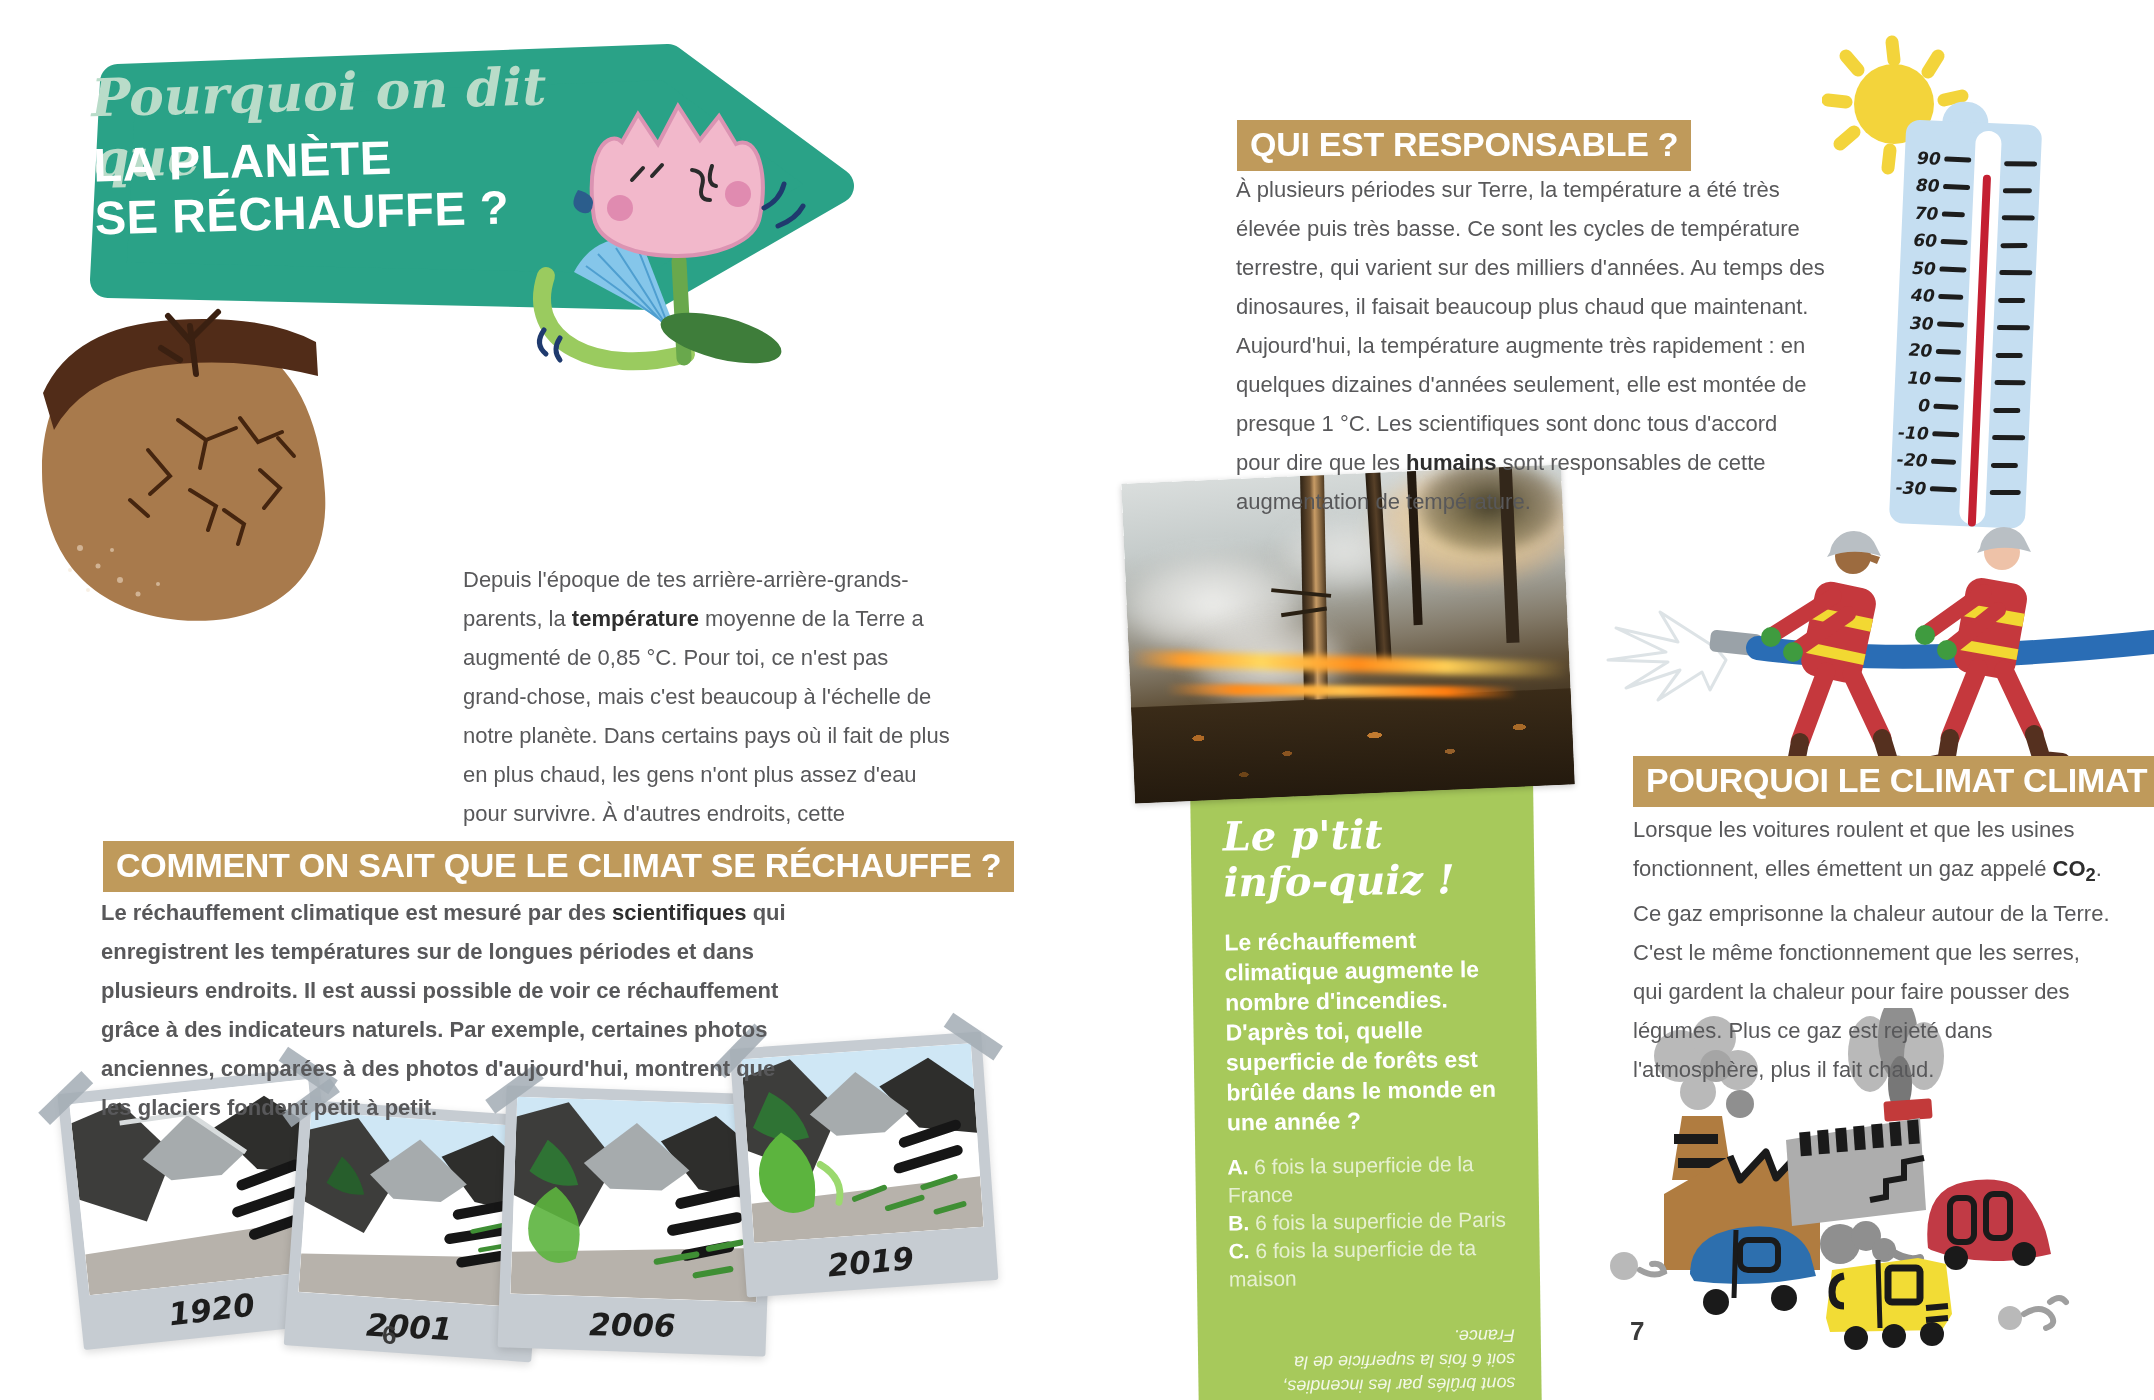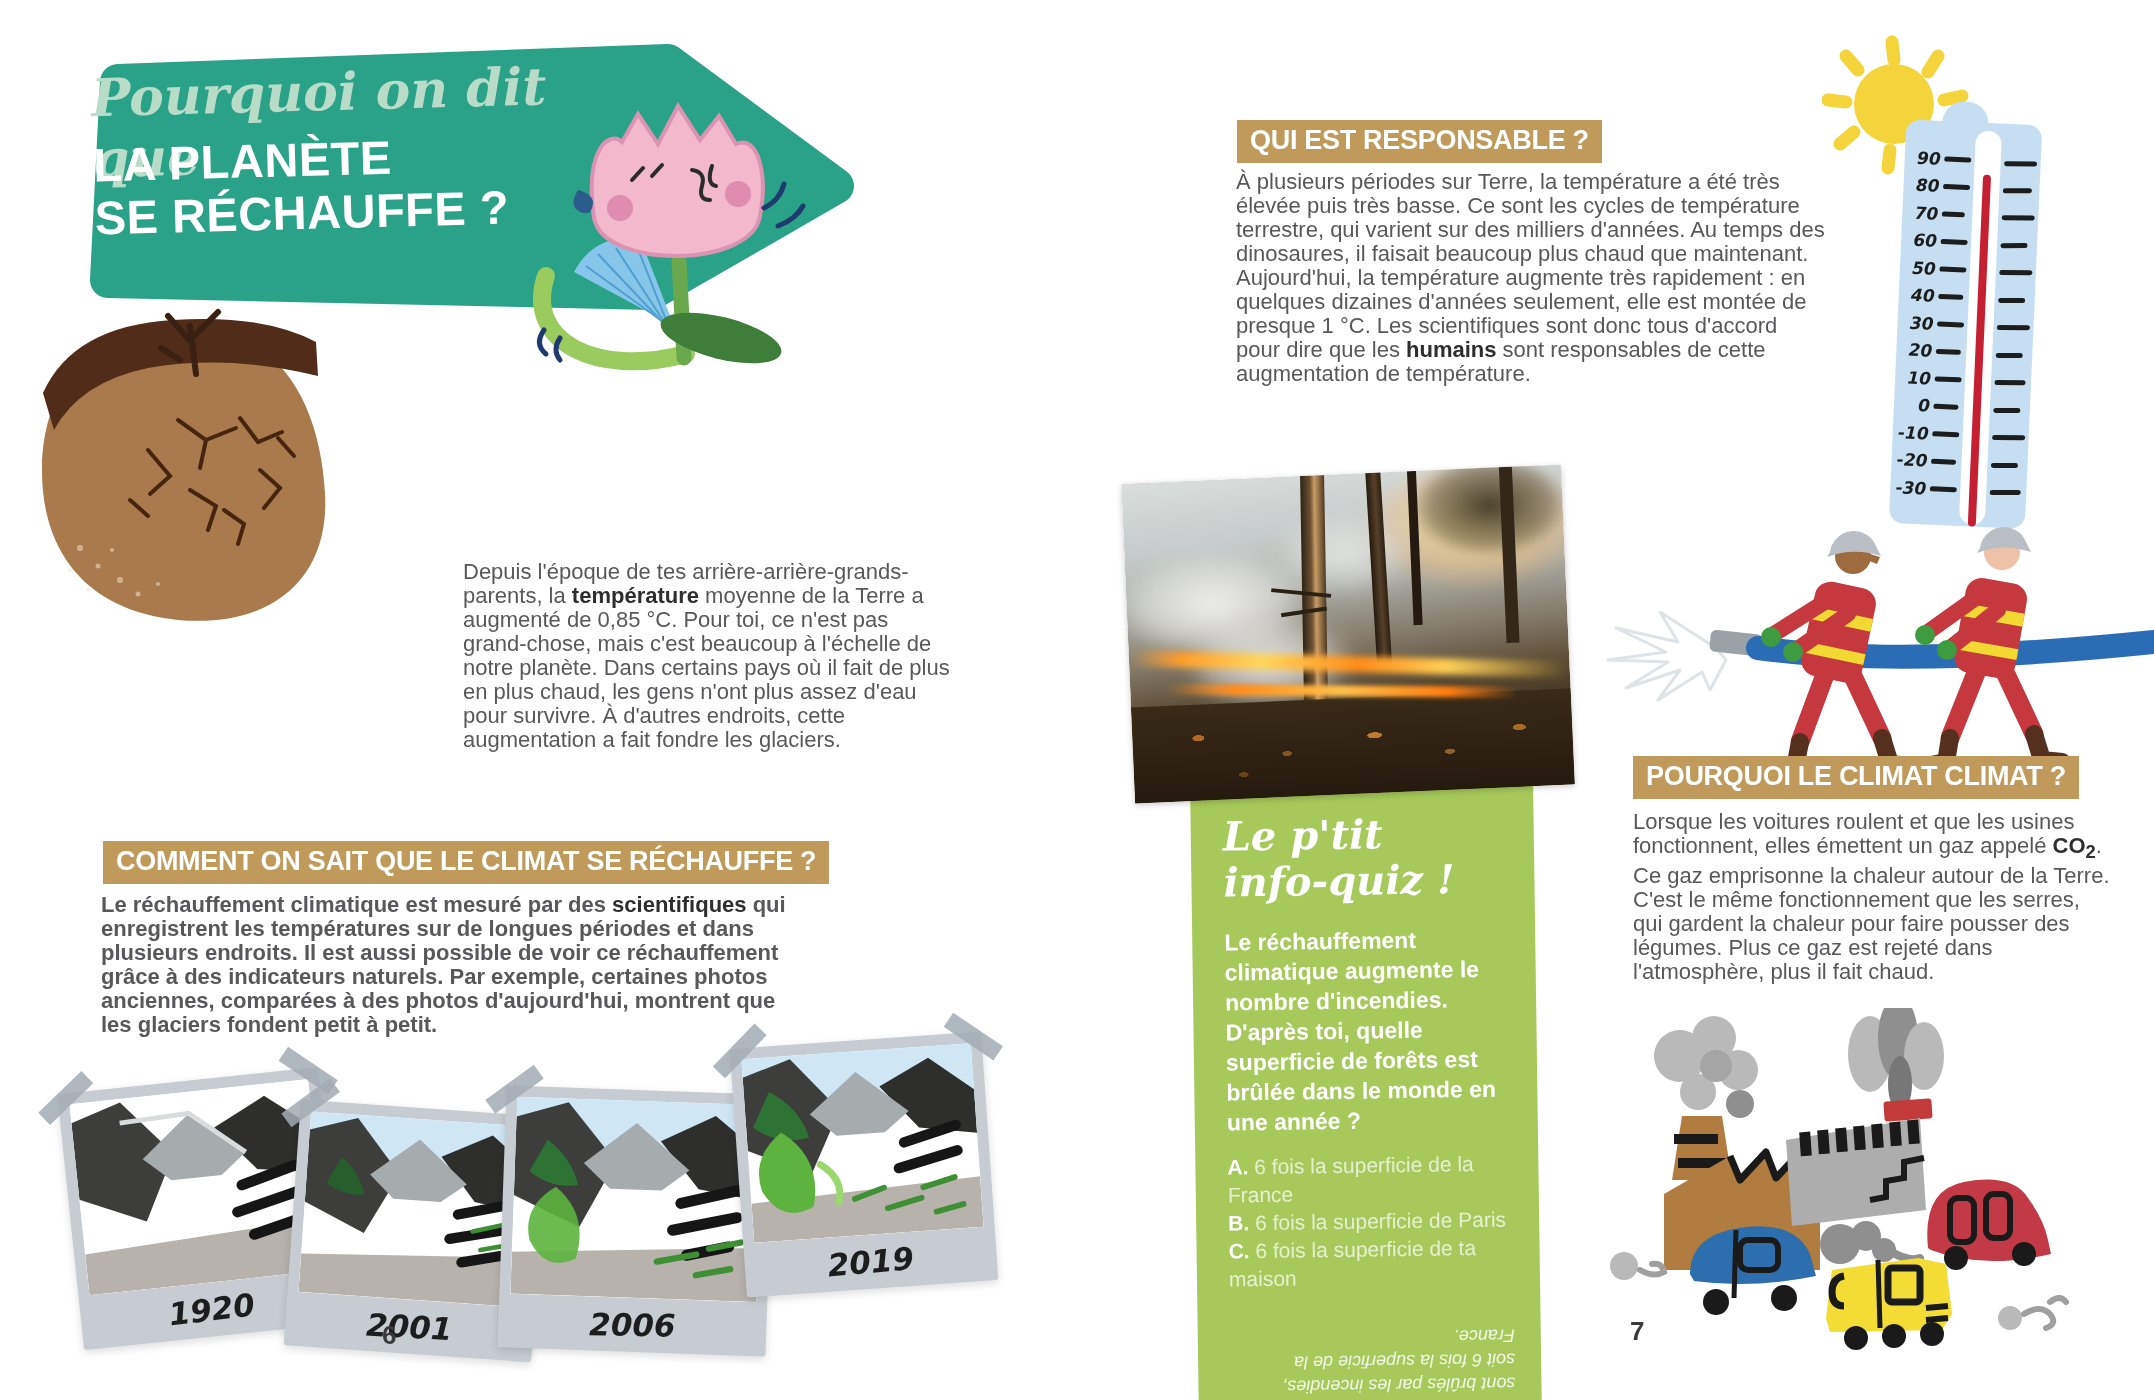--- a/index.html
+++ b/index.html
@@ -18,24 +18,24 @@
     font-size:52px; color:#b9dcc9; transform:rotate(-1.5deg); z-index:3;
   }
   .title-bold {
     left:94px; top:133px; color:#ffffff; font-weight:800;
     font-size:47px; line-height:53px; letter-spacing:0.5px;
     transform:rotate(-1.5deg); z-index:3;
   }
 
   
   .sec-head {
-    background:#bf9a5b; color:#fff; font-weight:700; font-size:27px;
+    background:#bf9a5b; color:#fff; font-weight:700; font-size:34px;
     padding:5px 13px 7px; white-space:nowrap; letter-spacing:-0.3px; z-index:5;
   }
-  .para { color:#58585a; font-size:22px; line-height:24px; z-index:5; }
+  .para { color:#58585a; font-size:22px; line-height:39px; z-index:5; }
   .para b { color:#2e2e2e; }
 
   .head-warming { left:463px; top:512px; }
   .para-warming { left:463px; top:560px; width:492px; }
   .head-how     { left:103px; top:841px; }
   .para-how     { left:101px; top:893px; width:700px;font-weight:bold; }
   .head-resp    { left:1237px; top:120px; }
   .para-resp    { left:1236px; top:170px; width:590px; }
   .head-why     { left:1633px; top:756px; }
   .para-why     { left:1633px; top:810px; width:480px; }

